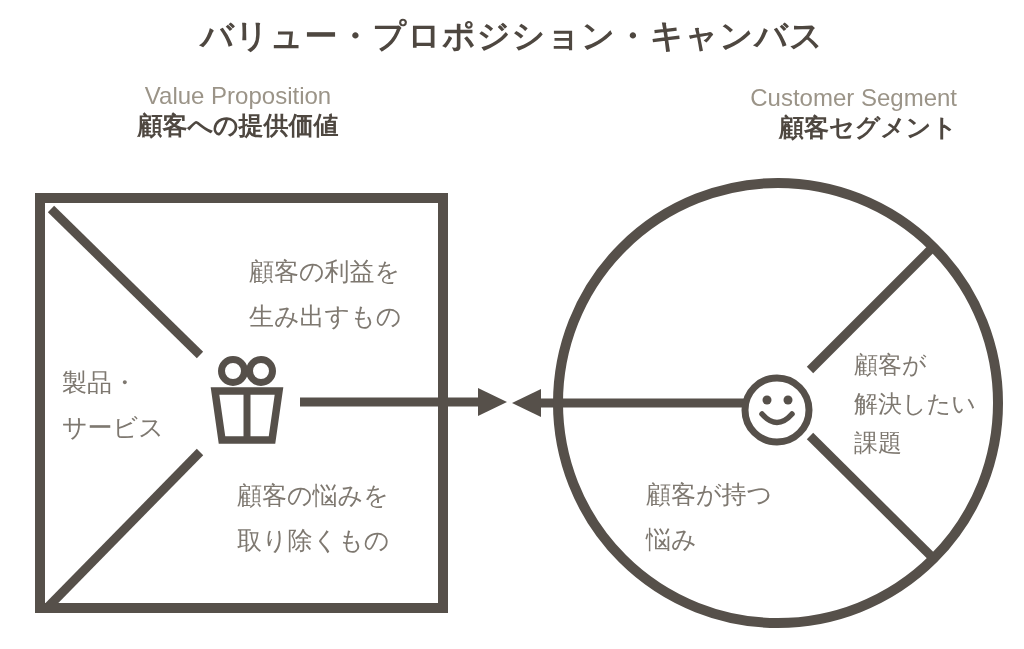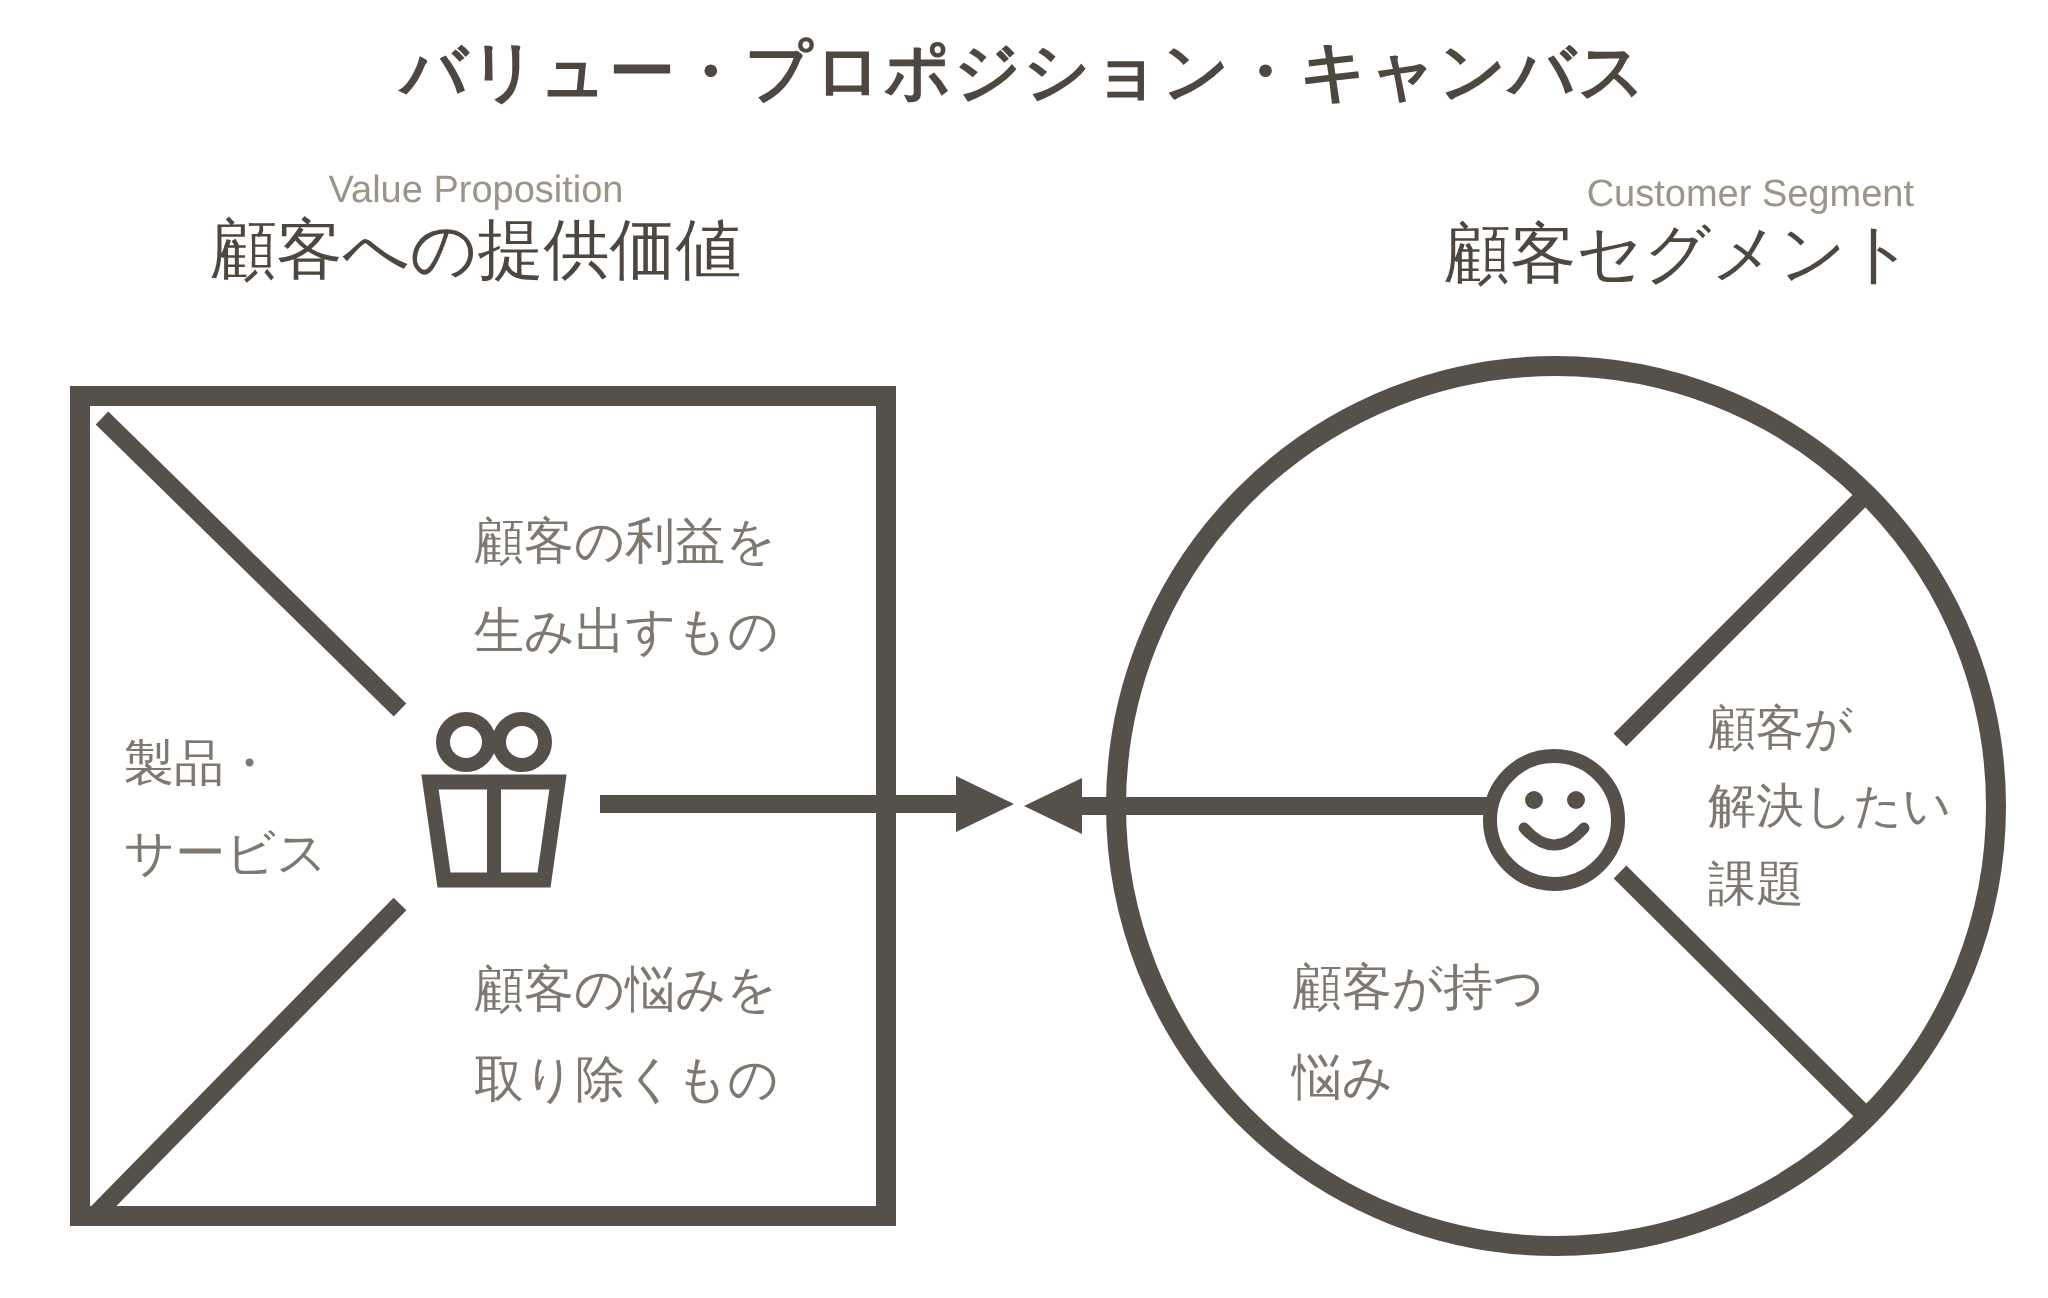--- a/index.html
+++ b/index.html
@@ -25,27 +25,27 @@
     font-weight: bold;
     letter-spacing: 1px;
     color: var(--color-title_text, #4e4740);
   }
   .col-head {
     position: absolute;
     width: 360px;
     text-align: center;
   }
   .col-head .en {
-    font-size: 19px;
+    font-size: 24px;
     color: var(--color-heading_en_text, #9b9488);
     line-height: 24px;
   }
   .col-head .ja {
-    font-size: 33px;
-    font-weight: normal;
+    font-size: 25px;
+    font-weight: bold;
     color: var(--color-title_text, #4e4740);
     line-height: 30px;
     margin-top: 2px;
   }
   .col-head.vp { left: 58px; top: 84px; }
   .col-head.cs { left: 597px; top: 86px; text-align: right; }
 
   svg.diagram {
     position: absolute;
     left: 0;
@@ -115,21 +115,21 @@
     <line class="stroke" x1="810" y1="436" x2="932" y2="557" stroke-width="9"></line>
 
     <g>
       <circle class="stroke" cx="777" cy="410" r="32" stroke-width="7"></circle>
       <circle class="fillshape" cx="767" cy="400" r="4.5"></circle>
       <circle class="fillshape" cx="788" cy="400" r="4.5"></circle>
       <path class="stroke" d="M 762,414 Q 777,431 792,414" stroke-width="5.5" stroke-linecap="round"></path>
     </g>
   </svg>
 
-  <div class="label" style="left:237px; top:249px;">
+  <div class="label" style="left:249px; top:249px;">
     <span>顧客の利益を</span>
     <span>生み出すもの</span>
   </div>
 
   <div class="label" style="left:62px; top:360px;">
     <span>製品・</span>
     <span>サービス</span>
   </div>
 
   <div class="label" style="left:237px; top:473px;">

